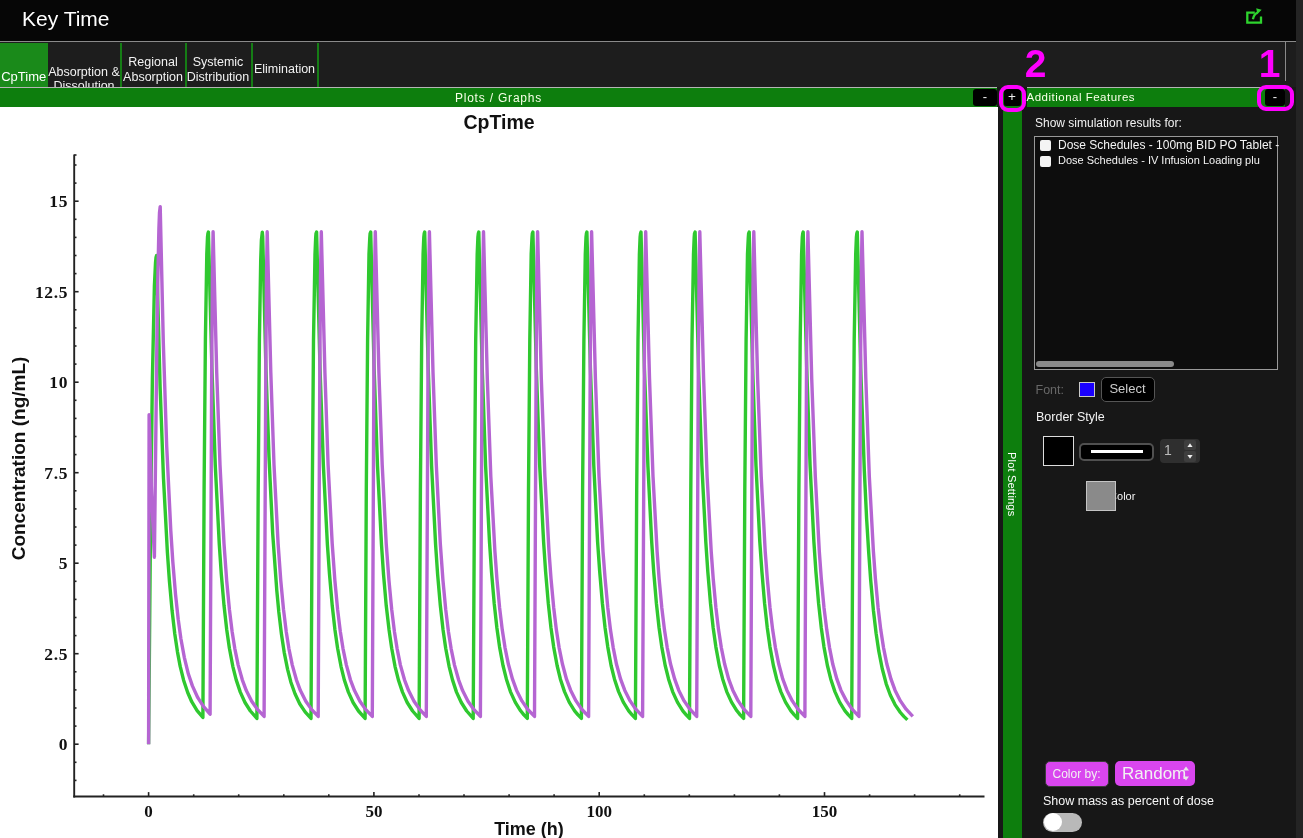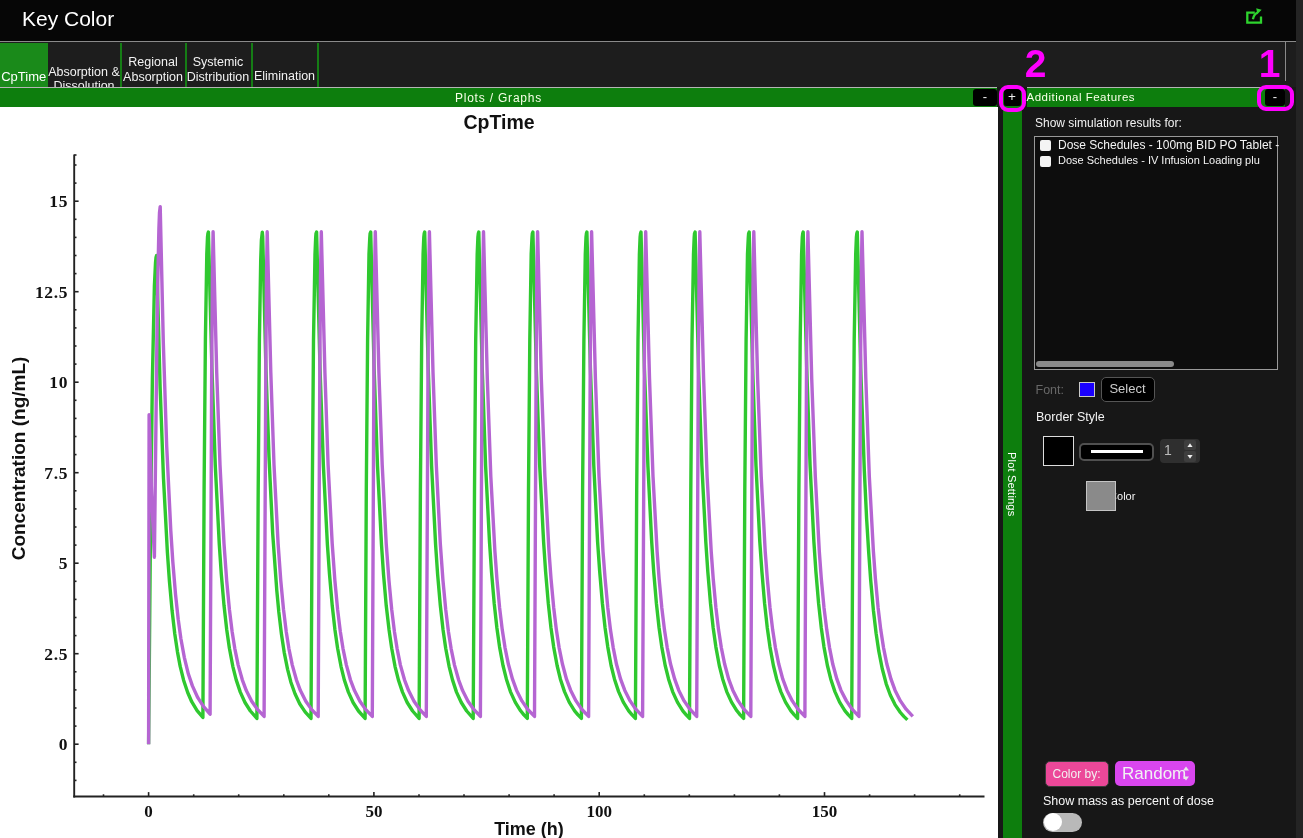--- a/index.html
+++ b/index.html
@@ -1,35 +1,35 @@
 <!DOCTYPE html>
 <html><head><meta charset="utf-8"><style>
 * { margin:0; padding:0; box-sizing:border-box; }
 body { width:1303px; height:838px; position:relative; overflow:hidden; background:#171717;
        font-family:"Liberation Sans", sans-serif; }
 .abs { position:absolute; }
 </style></head>
 <body>
 
 <div class="abs" style="left:0;top:0;width:1303px;height:41px;background:#060606"></div>
-<div class="abs" style="left:22px;top:7px;font-size:21px;color:#fff">Key Color</div>
+<div class="abs" style="left:22px;top:7px;font-size:21px;color:#fff">Key Time</div>
 <svg class="abs" style="left:1244px;top:4px" width="21" height="21" viewBox="0 0 21 21">
  <path d="M10.8 8.7 H 3.3 V 18.7 H 17 V 12.6" fill="none" stroke="#2ed32e" stroke-width="2.3"></path>
  <path d="M8.9 15.2 C 9.6 11.6 11.2 9.6 13.6 8.6" fill="none" stroke="#2ed32e" stroke-width="2.3"></path>
  <path d="M12.2 4.3 L 17.6 5.7 L 13.4 10.2 Z" fill="#2ed32e"></path>
 </svg>
 
 <div class="abs" style="left:0;top:41px;width:1303px;height:46px;background:#1d1d1d;border-top:1px solid #8a8a8a"></div>
 <div class="abs" style="left:1285px;top:41px;width:1px;height:40px;background:#8a8a8a"></div>
 <div class="abs" style="left:0;top:42.5px;width:47.5px;height:44.5px;background:#1a8a1a"></div>
 <div class="abs" style="left:0;top:42.5px;width:47.5px;height:44.5px;color:#fff;font-size:13px;display:flex;align-items:flex-end;justify-content:center;padding-bottom:3px">CpTime</div>
 <div class="abs" style="left:48px;top:42.5px;width:72px;height:54px;color:#f2f2f2;font-size:12.5px;display:flex;align-items:flex-end;justify-content:center;text-align:center;line-height:14.5px;padding-bottom:3px;white-space:nowrap">Absorption &amp;<br>Dissolution</div>
 <div class="abs" style="left:122px;top:42.5px;width:62px;height:44.5px;color:#f2f2f2;font-size:12.5px;display:flex;align-items:flex-end;justify-content:center;text-align:center;line-height:14.5px;padding-bottom:3px">Regional<br>Absorption</div>
 <div class="abs" style="left:186px;top:42.5px;width:64px;height:44.5px;color:#f2f2f2;font-size:12.5px;display:flex;align-items:flex-end;justify-content:center;text-align:center;line-height:14.5px;padding-bottom:3px">Systemic<br>Distribution</div>
-<div class="abs" style="left:252px;top:42.5px;width:65px;height:44.5px;color:#f2f2f2;font-size:12.5px;display:flex;align-items:flex-end;justify-content:center;text-align:center;line-height:15px;padding-bottom:3px">Elimination</div>
+<div class="abs" style="left:252px;top:42.5px;width:65px;height:44.5px;color:#f2f2f2;font-size:12.5px;display:flex;align-items:flex-end;justify-content:center;text-align:center;line-height:15px;padding-bottom:10px">Elimination</div>
 <div class="abs" style="left:120px;top:43px;width:2px;height:44px;background:#157d15"></div>
 <div class="abs" style="left:184.5px;top:43px;width:2px;height:44px;background:#157d15"></div>
 <div class="abs" style="left:250.5px;top:43px;width:2px;height:44px;background:#157d15"></div>
 <div class="abs" style="left:317px;top:43px;width:2px;height:44px;background:#157d15"></div>
 
 <div class="abs" style="left:0;top:86.5px;width:997px;height:20.5px;background:#0d7e0d;border-top:1px solid #b5b5b5"></div>
 <div class="abs" style="left:0;top:90.5px;width:997px;text-align:center;color:#f8ffe8;font-size:12px;letter-spacing:0.8px">Plots / Graphs</div>
 <div class="abs" style="left:973px;top:88.5px;width:24px;height:17.5px;background:#000;border-radius:3px;color:#eee;font-size:13px;text-align:center;line-height:15px">-</div>
 
 <div class="abs" style="left:997px;top:107px;width:306px;height:731px;background:#171717"></div>
@@ -61,21 +61,21 @@
 <div class="abs" style="left:1164px;top:442px;font-size:14px;color:#bbb">1</div>
 <div class="abs" style="left:1184px;top:439.8px;width:12px;height:10.4px;background:#3e3e3e;border-radius:2px"></div>
 <div class="abs" style="left:1184px;top:451.4px;width:12px;height:10.4px;background:#3e3e3e;border-radius:2px"></div>
 <svg class="abs" style="left:1184px;top:439.8px" width="12" height="22" viewBox="0 0 12 22">
  <path d="M6 3.2 L8.6 7 L3.4 7 Z" fill="#eee"></path>
     <path d="M6 18.8 L3.4 15 L8.6 15 Z" fill="#eee"></path>
 </svg>
 <div class="abs" style="left:1092px;top:490px;font-size:11px;color:#f2f2f2">Fill Color</div>
 <div class="abs" style="left:1085.5px;top:480.5px;width:30.5px;height:30.5px;background:#8a8a8a;border:1px solid #c4c4c4"></div>
 
-<div class="abs" style="left:1044.5px;top:760.5px;width:64px;height:26.5px;background:#ec4899;border:1.5px solid #3c3c3c;border-radius:5px;color:#f2f2f2;font-size:12px;text-align:center;line-height:24px">Color by:</div>
+<div class="abs" style="left:1044.5px;top:760.5px;width:64px;height:26.5px;background:#d946ef;border:1.5px solid #3c3c3c;border-radius:5px;color:#f2f2f2;font-size:12px;text-align:center;line-height:24px">Color by:</div>
 <div class="abs" style="left:1115px;top:761px;width:80px;height:25px;background:#d946ef;border-radius:5px;color:#f2f2f2;font-size:17px;line-height:25px;padding-left:7px">Random</div>
 <svg class="abs" style="left:1179px;top:764px" width="14" height="19" viewBox="0 0 14 19">
  <path d="M7 2.6 L10 6.6 L4 6.6 Z" fill="#e8e8e8"></path>
     <path d="M7 16.4 L4 12.4 L10 12.4 Z" fill="#e8e8e8"></path>
 </svg>
 <div class="abs" style="left:1043px;top:793.5px;font-size:12.5px;color:#f6f6f6">Show mass as percent of dose</div>
 <div class="abs" style="left:1043px;top:812.5px;width:38.5px;height:19.5px;background:#b9b9b9;border-radius:10px"></div>
 <div class="abs" style="left:1044px;top:813.2px;width:18px;height:18px;background:#fff;border-radius:50%"></div>
 
 <div class="abs" style="left:1295.5px;top:0;width:7.5px;height:838px;background:#242424"></div>

